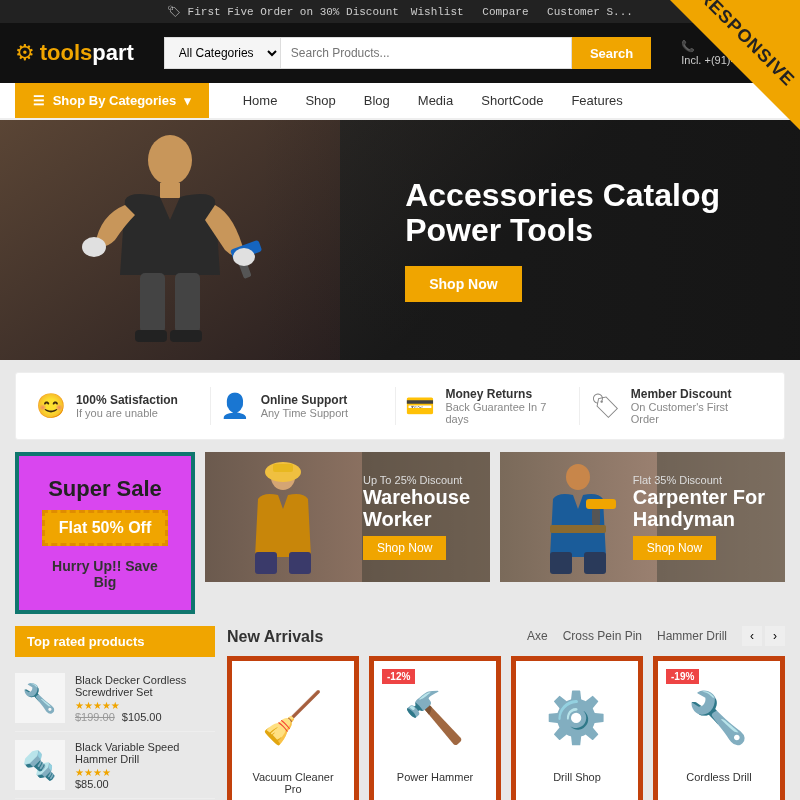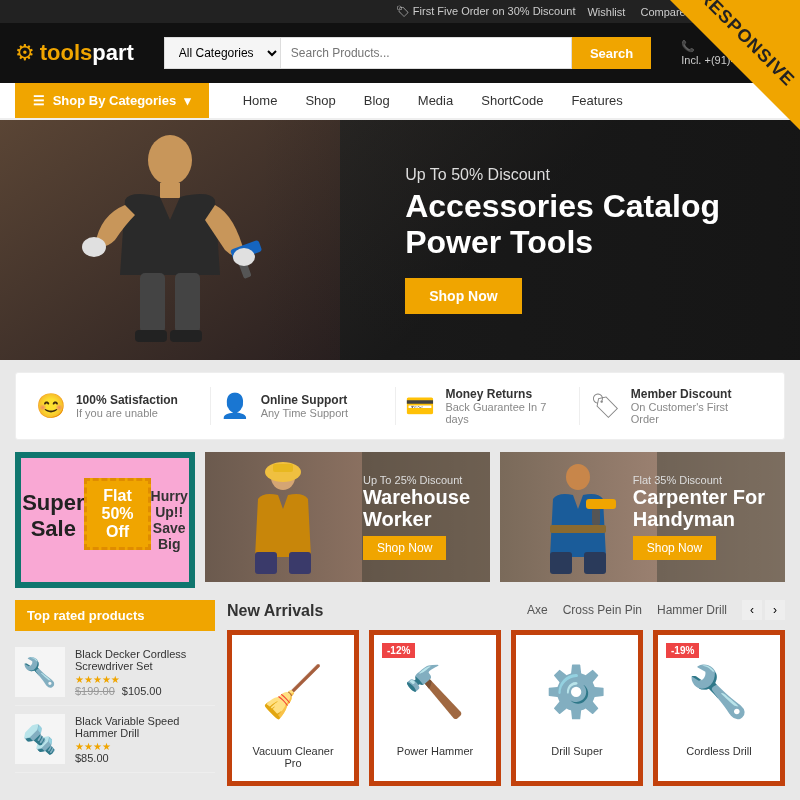--- a/index.html
+++ b/index.html
@@ -26,24 +26,25 @@
       top: 28px;
       right: -10px;
       letter-spacing: 1px;
     }
 
     
     .top-bar {
       background: #222;
       color: #aaa;
       font-size: 11px;
-      padding: 5px 32px;
-      display: flex;
-      justify-content: flex-end;
-      align-items: center;
+      padding: 5px 15px;
+      display: flex;
+      justify-content: center;
+      align-items: center;
+      font-family: Liberation Mono, monospace;
     }
     .top-bar .promo { color: #ccc; }
     .top-bar .links a { color: #ccc; text-decoration: none; margin-left: 12px; font-size: 11px; }
 
     
     .header {
       background: #111;
       padding: 10px 15px;
       display: flex;
       align-items: center;
@@ -203,26 +204,27 @@
     .feature-title { font-size: 12px; font-weight: bold; color: #333; }
     .feature-desc { font-size: 11px; color: #888; }
 
     
     .banners-row {
       display: flex;
       gap: 10px;
       padding: 0 15px 12px;
     }
     .banner-sale {
-      background: #f9a8d4;
-      border: 6px solid #0f766e;
+      background: #d946ef;
+      border: 4px solid #0f766e;
       padding: 20px;
       width: 180px;
       flex-shrink: 0;
       display: flex;
+      flex-direction: column;
       align-items: center;
       justify-content: center;
       text-align: center;
     }
     .banner-sale .sale-title { font-size: 22px; font-weight: 900; color: #222; margin-bottom: 8px; }
     .banner-sale .sale-badge { background: #f0a500; color: white; font-size: 16px; font-weight: bold; padding: 6px 14px; margin-bottom: 12px; border: 3px dashed #e08c00; }
     .banner-sale .sale-sub { font-size: 14px; font-weight: bold; color: #333; }
 
     .banner-promo {
       flex: 1;
@@ -463,21 +465,20 @@
         <rect x="70" y="148" width="25" height="60" rx="5" fill="#444"></rect>
         <rect x="105" y="148" width="25" height="60" rx="5" fill="#444"></rect>
 
         <rect x="65" y="205" width="32" height="12" rx="4" fill="#222"></rect>
         <rect x="100" y="205" width="32" height="12" rx="4" fill="#222"></rect>
       </svg>
     </div>
   </div>
   <div class="hero-overlay"></div>
   <div class="hero-content">
-    <div class="hero-subtitle">Up To 50% Discount</div>
     <div class="hero-title">
       <div>Accessories Catalog</div>
       <div>Power Tools</div>
     </div>
     <button class="hero-btn">Shop Now</button>
   </div>
 </div>
 
 <div class="features-strip">
   <div class="feature-item">
@@ -624,21 +625,21 @@
         <div class="product-badge">-12%</div>
         <div class="product-img">
           <span class="product-tool-icon">🔨</span>
         </div>
         <div class="product-name">Power Hammer</div>
       </div>
       <div class="product-card">
         <div class="product-img">
           <span class="product-tool-icon">⚙️</span>
         </div>
-        <div class="product-name">Drill Super</div>
+        <div class="product-name">Drill Shop</div>
       </div>
       <div class="product-card">
         <div class="product-badge">-19%</div>
         <div class="product-img">
           <span class="product-tool-icon">🔧</span>
         </div>
         <div class="product-name">Cordless Drill</div>
       </div>
     </div>
   </div>

